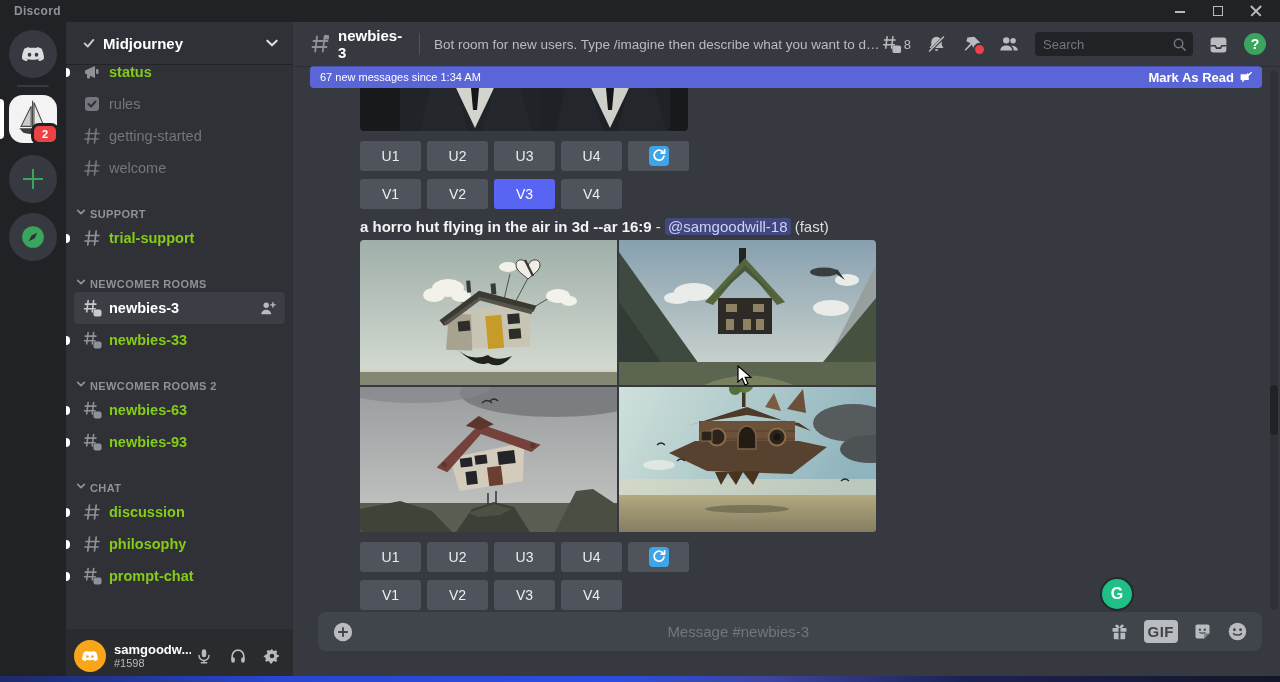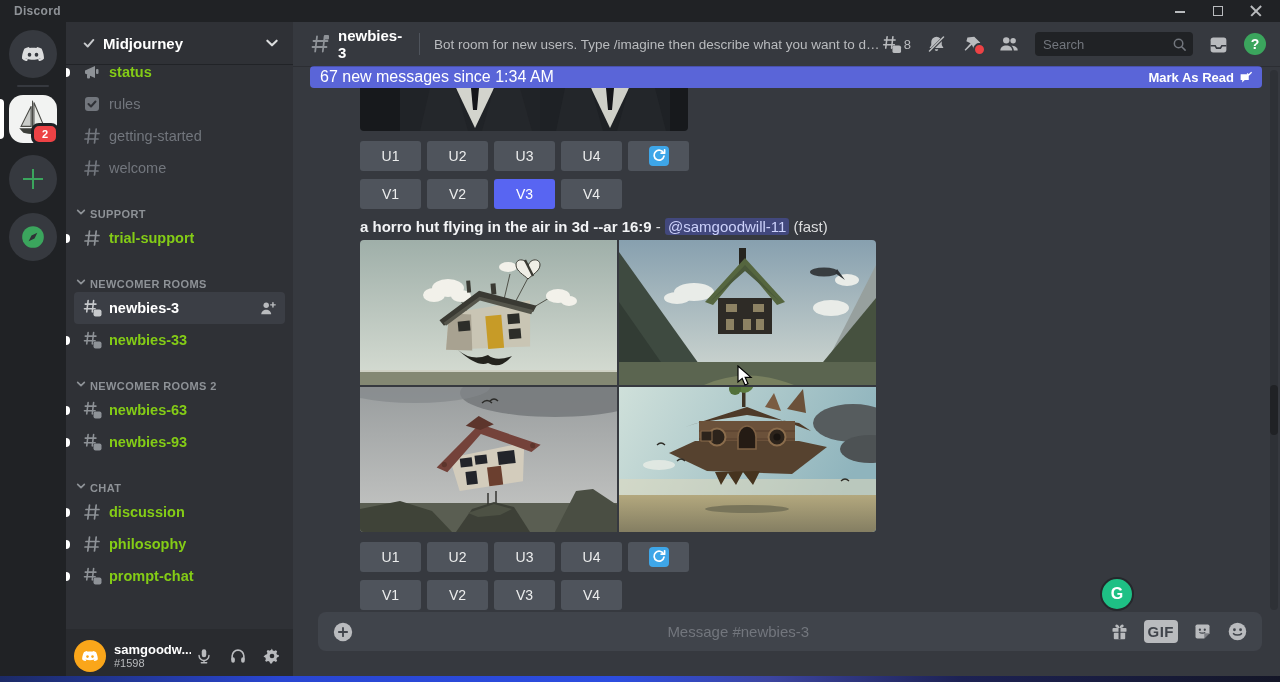--- a/index.html
+++ b/index.html
@@ -82,21 +82,21 @@
   .thread-count{font-size:13px;color:#b9bbbe;margin-left:2px;font-weight:500;}
   .pin-dot{position:absolute;right:-3px;bottom:-1px;width:9px;height:9px;border-radius:50%;background:#ed4245;border:2px solid #36393f;}
   .search-box{width:144px;height:24px;background:#202225;border-radius:4px;display:flex;align-items:center;
               padding:0 6px 0 8px;cursor:text;}
   .search-text{color:#72767d;font-size:13px;flex:1;}
   .help-btn{width:22px;height:22px;border-radius:50%;background:#3ba55d;color:#fff;font-size:14px;font-weight:bold;
             display:flex;align-items:center;justify-content:center;cursor:pointer;}
 
   .new-banner{position:absolute;top:44px;left:17px;right:18px;height:22px;background:#5a65d8;border-radius:4px;
               z-index:5;display:flex;align-items:center;padding:0 10px;cursor:pointer;}
-  .nb-text{color:#fff;font-size:16px;}
+  .nb-text{color:#fff;font-size:11px;}
   .nb-action{margin-left:auto;color:#fff;font-size:13px;font-weight:bold;display:flex;align-items:center;gap:5px;}
 
   .msg-partial{position:absolute;left:67px;top:66px;width:328px;height:43px;border-radius:0 0 4px 4px;overflow:hidden;cursor:pointer;}
   .btn-row{position:absolute;left:67px;display:flex;gap:6px;}
   .btn{width:61px;height:30px;background:#4f545c;border-radius:3px;color:#eceded;font-size:14px;font-weight:500;
        display:flex;align-items:center;justify-content:center;cursor:pointer;border:none;}
   .btn.primary{background:#5865f2;color:#fff;}
   .btn.reroll{padding:0;}
 
   .prompt-line{position:absolute;left:67px;top:194px;font-size:15px;color:#dcddde;line-height:22px;}
@@ -510,21 +510,21 @@
         </button>
     </div>
     <div class="btn-row" style="top:157px">
       <button class="btn">V1</button>
       <button class="btn">V2</button>
       <button class="btn primary">V3</button>
       <button class="btn">V4</button>
     </div>
 
     <div class="prompt-line">
-      <span class="prompt-bold">a horro hut flying in the air in 3d --ar 16:9</span><span> - </span><span class="mention">@samgoodwill-11</span><span> (fast)</span>
+      <span class="prompt-bold">a horro hut flying in the air in 3d --ar 16:9</span><span> - </span><span class="mention">@samgoodwill-18</span><span> (fast)</span>
     </div>
 
     <div class="img-grid">
       <div class="img-cell">
         <svg viewBox="0 0 257 145" width="257" height="145" aria-label="wooden house flying with balloons and clouds">
           <defs>
               <linearGradient id="tlsky" x1="0" y1="0" x2="0" y2="1">
                 <stop offset="0" stop-color="#9fafa9"></stop>
                 <stop offset="1" stop-color="#d8ded4"></stop>
               </linearGradient>

